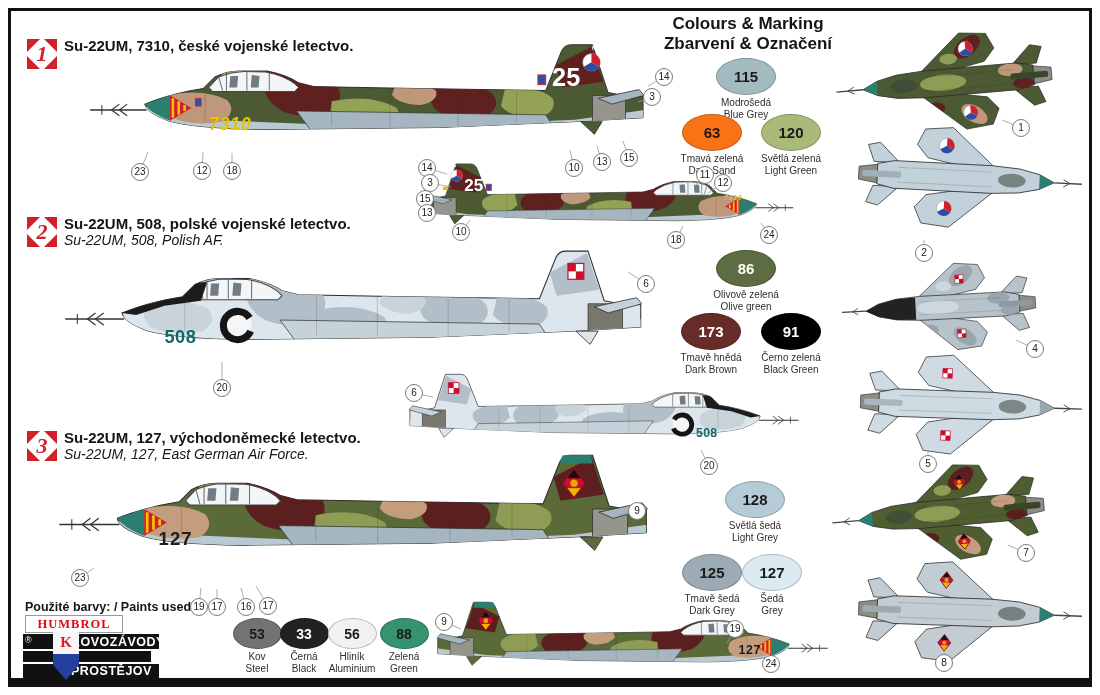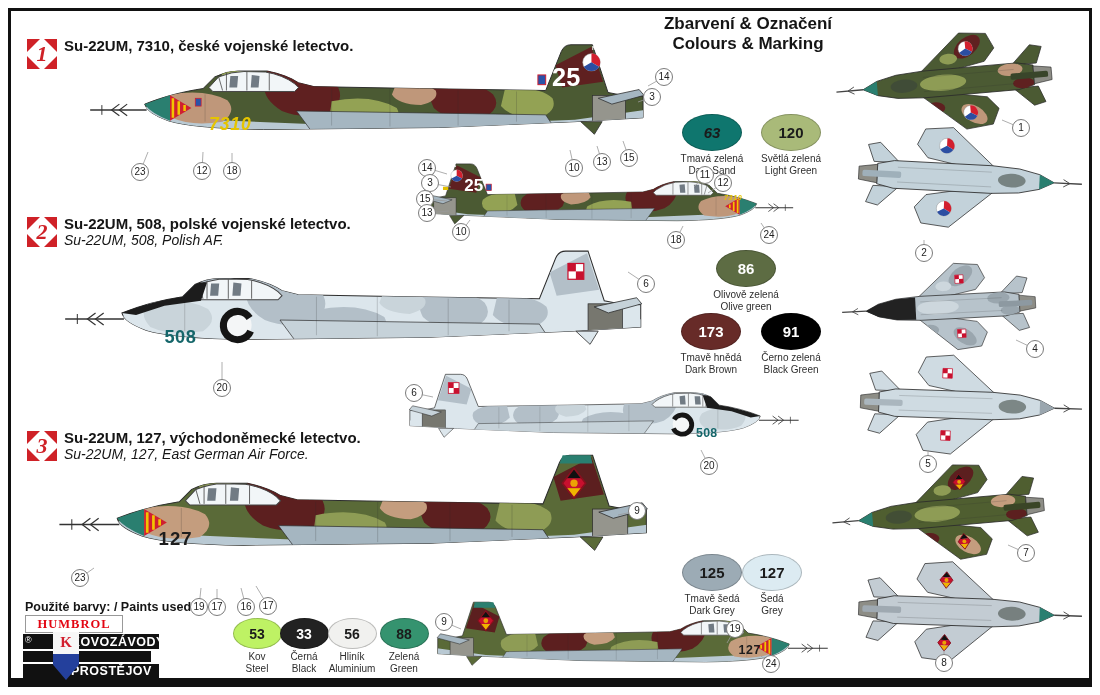--- a/index.html
+++ b/index.html
@@ -171,22 +171,22 @@
         <rect x="196" y="56.5" width="42" height="7" rx="2" fill="var(--fin)"></rect>
         <ellipse cx="76" cy="60" rx="15" ry="7.5" fill="#39423a" opacity="0.55"></ellipse>
         <path d="M98,52 H200 M98,68 H200" stroke="#2b2b2b" stroke-width="0.4" opacity="0.5" fill="none"></path>
       </g>
     </defs>
   </svg>
 
   <div class="frame"></div>
 
   <div class="sheet-header">
+    <div>Colours &amp; Marking</div>
     <div>Zbarvení &amp; Označení</div>
-    <div>Colours &amp; Marking</div>
   </div>
 
   <div class="scheme-badge" style="left:27px;top:39px;">
       <span>1</span>
     </div>
   <div class="scheme-title" style="left:64px;top:37px;">
     <span class="l1">Su-22UM, 7310, české vojenské letectvo.</span>
   </div>
   <div class="scheme-badge" style="left:27px;top:217px;">
       <span>2</span>
@@ -289,22 +289,31 @@
     <use href="#diamond-ddr" transform="translate(148,94)"></use>
   </svg>
   <svg class="planform pf-dd-b" style="left:842px;top:556px;width:240px;height:112px;transform:rotate(2deg);" viewBox="0 0 260 120">
     <g transform="translate(260,0) scale(-1,1)">
         <use href="#pf"></use>
       </g>
     <use href="#diamond-ddr" transform="translate(112,26)"></use>
     <use href="#diamond-ddr" transform="translate(112,94)"></use>
   </svg>
 
+  <div class="swatch" style="left:698px;top:58px;">
+    <div class="sw-ell" style="background-color: rgb(163, 186, 192);">
+        <span>115</span>
+      </div>
+    <div class="sw-lab">
+        <div>Modrošedá</div>
+        <div>Blue Grey</div>
+      </div>
+  </div>
   <div class="swatch" style="left:664px;top:114px;">
-    <div class="sw-ell" style="background-color: #0f766e; font-style: italic;">
+    <div class="sw-ell" style="background-color: #f97316;">
         <span>63</span>
       </div>
     <div class="sw-lab">
         <div>Tmavá zelená</div>
         <div>Dark Sand</div>
       </div>
   </div>
   <div class="swatch" style="left:743px;top:114px;">
     <div class="sw-ell" style="background-color: rgb(169, 186, 121);">
         <span>120</span>
@@ -334,41 +343,50 @@
   </div>
   <div class="swatch lt" style="left:743px;top:313px;">
     <div class="sw-ell" style="background-color: #000000;">
         <span>91</span>
       </div>
     <div class="sw-lab">
         <div>Černo zelená</div>
         <div>Black Green</div>
       </div>
   </div>
+  <div class="swatch" style="left:707px;top:481px;">
+    <div class="sw-ell" style="background-color: rgb(181, 203, 216);">
+        <span>128</span>
+      </div>
+    <div class="sw-lab">
+        <div>Světlá šedá</div>
+        <div>Light Grey</div>
+      </div>
+  </div>
   <div class="swatch" style="left:664px;top:554px;">
     <div class="sw-ell" style="background-color: rgb(156, 171, 181);">
         <span>125</span>
       </div>
     <div class="sw-lab">
         <div>Tmavě šedá</div>
         <div>Dark Grey</div>
       </div>
   </div>
   <div class="swatch" style="left:724px;top:554px;">
     <div class="sw-ell" style="background-color: rgb(220, 235, 242);">
         <span>127</span>
       </div>
     <div class="sw-lab">
         <div>Šedá</div>
         <div>Grey</div>
       </div>
   </div>
 
   <div class="swatch sm" style="left:209px;top:618px;">
-    <div class="sw-ell" style="background-color: #bef264;">
+    <div class="sw-ell" style="background-color: #737373;">
         <span>53</span>
       </div>
     <div class="sw-lab">
         <div>Kov</div>
         <div>Steel</div>
       </div>
   </div>
   <div class="swatch sm lt" style="left:256px;top:618px;">
     <div class="sw-ell" style="background-color: rgb(34, 34, 34);">
         <span>33</span>

